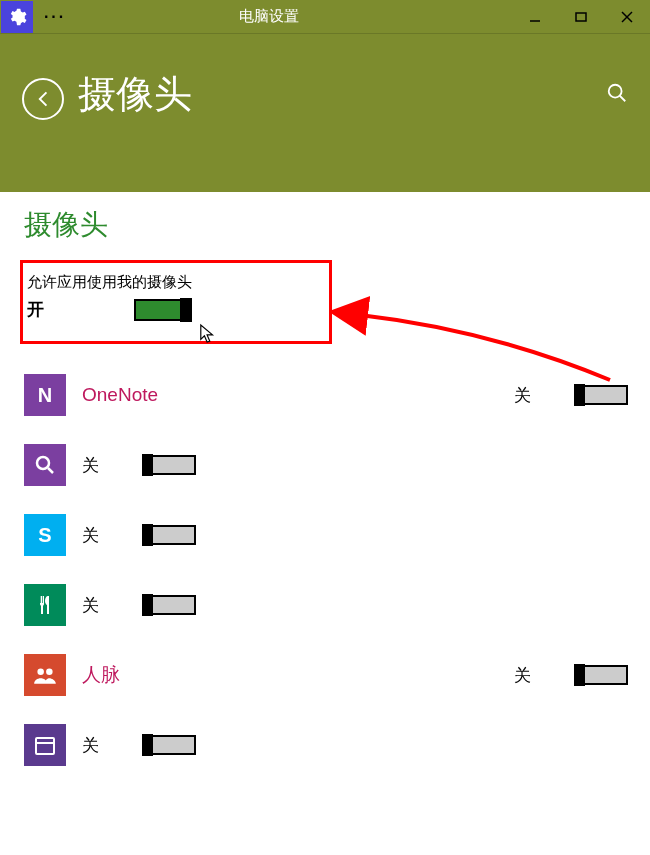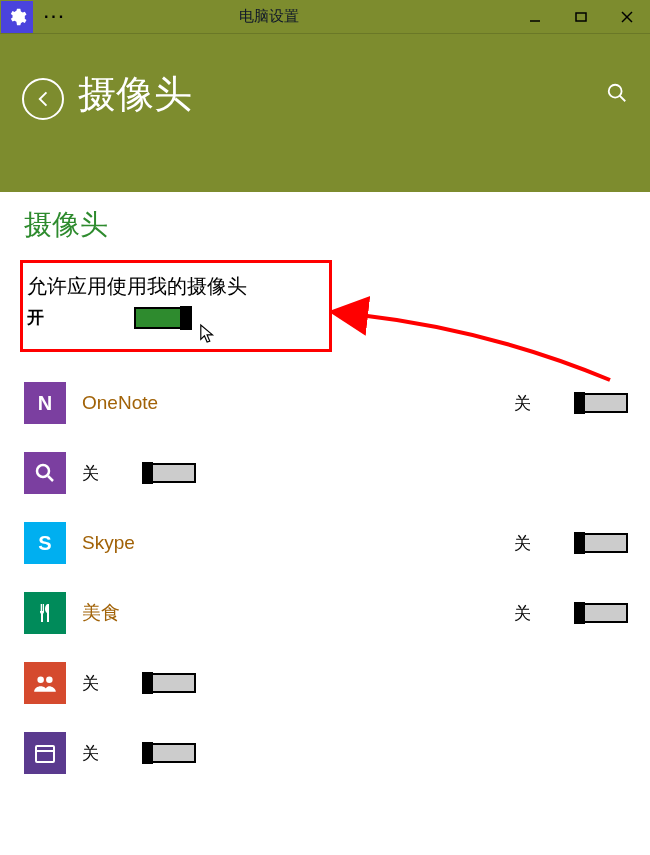--- a/index.html
+++ b/index.html
@@ -3,42 +3,42 @@
 <meta charset="utf-8">
 <style>
 * { margin: 0; padding: 0; box-sizing: border-box; }
 body { font-family: "Microsoft YaHei", "Segoe UI", sans-serif; background: #fff; width: 650px; height: 855px; overflow: hidden; position: relative; }
 
 .titlebar { height: 34px; background: #7d8c2e; display: flex; align-items: center; border-bottom: 1px solid #6a7827; }
 .tb-left { display: flex; align-items: center; }
 .tb-gear { width: 32px; height: 32px; background: #4a43dd; display: flex; align-items: center; justify-content: center; margin: 1px; }
 .tb-gear svg { width: 20px; height: 20px; fill: #fff; }
 .tb-ellipsis { padding: 0 10px; color: #000; font-size: 16px; font-weight: bold; letter-spacing: 2px; }
-.tb-title { flex: 1; text-align: center; color: #0f172a; font-size: 15px; padding-right: 50px; }
+.tb-title { flex: 1; text-align: center; color: #ffffff; font-size: 15px; padding-right: 50px; }
 .tb-controls { display: flex; }
 .tb-btn { width: 46px; height: 34px; display: flex; align-items: center; justify-content: center; cursor: pointer; }
 .tb-btn svg { stroke: #000; fill: none; stroke-width: 1.5; }
 
 .header { height: 158px; background: #7d8c2e; padding: 40px 22px 0; display: flex; align-items: flex-start; }
 .back-btn { width: 42px; height: 42px; border: 2px solid #fff; border-radius: 50%; display: flex; align-items: center; justify-content: center; margin-top: 4px; cursor: pointer; }
 .back-btn svg { fill: #fff; }
 .page-title { color: #fff; font-size: 38px; font-weight: 300; margin-left: 14px; line-height: 1.1; }
 .search-btn { margin-left: auto; margin-top: 8px; cursor: pointer; }
 .search-btn svg { stroke: #fff; fill: none; stroke-width: 2; }
 
 .content { position: relative; height: 663px; overflow-y: scroll; padding: 14px 18px 0 24px; }
 .content::-webkit-scrollbar { width: 18px; }
 .content::-webkit-scrollbar-track { background: #f0f0f0; border-left: 1px solid #ddd; }
 .content::-webkit-scrollbar-thumb { background: #c8c8c8; border: 1px solid #aaa; }
 .content::-webkit-scrollbar-button { height: 18px; background: #f0f0f0; border: 1px solid #ddd; }
 
 .sec-title { color: #2e8b2e; font-size: 28px; font-weight: 400; margin-bottom: 16px; }
 
 .highlight-box { border: 3px solid #ff0000; padding: 10px 10px 20px 4px; margin-bottom: 16px; position: relative; width: 312px; margin-left: -4px; }
-.permission-label { font-size: 20px; color: #000; margin-bottom: 6px; }
+.permission-label { font-size: 15px; color: #000; margin-bottom: 6px; }
 .toggle-row { display: flex; align-items: center; }
 .toggle-state { font-size: 17px; font-weight: 600; margin-right: 90px; }
 .toggle { width: 58px; height: 22px; border: 2px solid #000; position: relative; cursor: pointer; }
 .toggle.on { background: #2e8b2e; }
 .toggle-handle { position: absolute; width: 12px; height: 24px; background: #000; top: -3px; }
 .toggle.on .toggle-handle { right: -2px; }
 
 .cursor { position: absolute; left: 176px; top: 60px; pointer-events: none; }
 .cursor svg { width: 18px; height: 22px; }
 
@@ -46,21 +46,21 @@
 
 .app-list { margin-top: 10px; }
 .app-row { display: flex; align-items: center; height: 70px; }
 .app-icon { width: 42px; height: 42px; display: flex; align-items: center; justify-content: center; color: #fff; font-weight: bold; font-size: 20px; margin-right: 16px; }
 .ic-onenote { background: #7b3fa0; }
 .ic-search { background: #7b3fa0; }
 .ic-skype { background: #00aff0; font-family: Arial; }
 .ic-food { background: #008b5a; }
 .ic-people { background: #d54a2e; }
 .ic-cal { background: #5a3a8e; }
-.app-name { flex: 1; font-size: 19px; color: #a16207; }
+.app-name { flex: 1; font-size: 19px; color: #be185d; }
 .app-state { font-size: 17px; color: #000; margin-right: 30px; width: 30px; }
 .small-toggle { width: 54px; height: 20px; border: 2px solid #000; background: #ccc; position: relative; cursor: pointer; margin-right: 4px; }
 .small-toggle .handle { position: absolute; width: 11px; height: 22px; background: #000; top: -3px; left: -2px; }
 </style>
 </head>
 <body>
 
 <div class="titlebar">
   <div class="tb-left">
     <div class="tb-gear">
@@ -141,46 +141,45 @@
             <line x1="15" y1="15" x2="20" y2="20"></line>
           </svg>
         </div>
         <div class="app-state">关</div>
         <div class="small-toggle">
           <div class="handle"></div>
         </div>
       </div>
       <div class="app-row">
         <div class="app-icon ic-skype">S</div>
-        <div class="app-name">Skype</div>
         <div class="app-state">关</div>
         <div class="small-toggle">
           <div class="handle"></div>
         </div>
       </div>
       <div class="app-row">
         <div class="app-icon ic-food">
           <svg width="24" height="24" viewBox="0 0 24 24" fill="#fff">
             <path d="M7 3v8a2 2 0 0 0 1 1.7V21h2v-8.3A2 2 0 0 0 11 11V3H9.7v7H9V3H8v7h-.7V3H7zm8 0c-1.7 0-3 2-3 5 0 2 1 3.5 2 4v9h2V3z"></path>
           </svg>
         </div>
-        <div class="app-name">美食</div>
         <div class="app-state">关</div>
         <div class="small-toggle">
           <div class="handle"></div>
         </div>
       </div>
       <div class="app-row">
         <div class="app-icon ic-people">
           <svg width="26" height="26" viewBox="0 0 24 24" fill="#fff">
             <circle cx="8" cy="9" r="3"></circle>
             <circle cx="16" cy="9" r="3"></circle>
             <path d="M2 20c0-3 3-5 6-5s6 2 6 5H2zm10 0c0-3 2-5 4-5s6 2 6 5h-10z"></path>
           </svg>
         </div>
+        <div class="app-name">人脉</div>
         <div class="app-state">关</div>
         <div class="small-toggle">
           <div class="handle"></div>
         </div>
       </div>
       <div class="app-row">
         <div class="app-icon ic-cal">
           <svg width="24" height="24" viewBox="0 0 24 24" fill="#fff">
             <rect x="3" y="5" width="18" height="16" rx="1" fill="none" stroke="#fff" stroke-width="2"></rect>
             <line x1="3" y1="10" x2="21" y2="10" stroke="#fff" stroke-width="2"></line>

